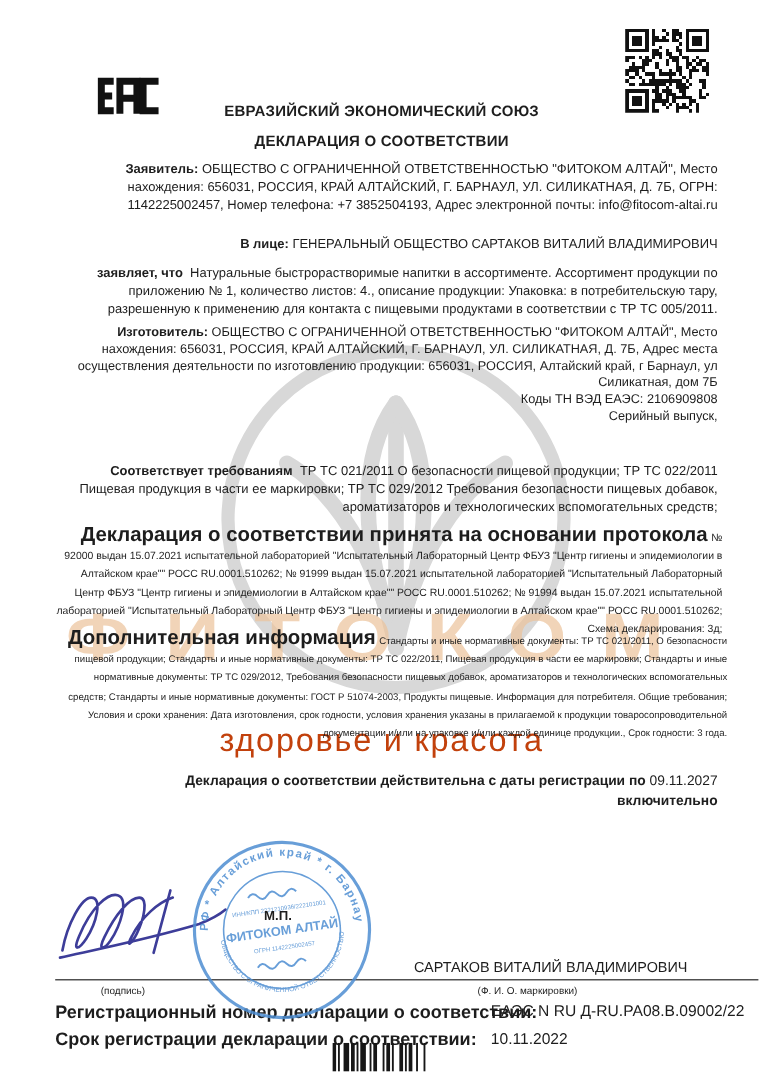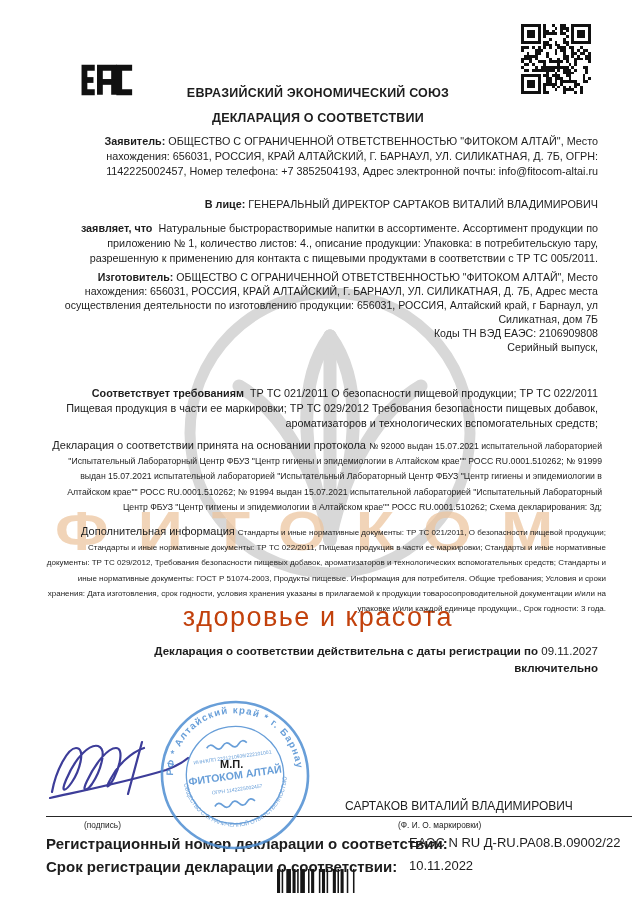--- a/index.html
+++ b/index.html
@@ -3,21 +3,21 @@
 <meta charset="utf-8">
 <style>
   html,body{margin:0;padding:0;background:#fff}
   .page{position:relative;width:636px;height:900px;background:#ffffff;overflow:hidden;
         font-family:"Liberation Sans",sans-serif;color:#1d1d1d}
   .title{position:absolute;left:0;width:636px;text-align:center;font-weight:bold;
          font-size:12.5px;letter-spacing:.2px;z-index:2}
   .para{position:absolute;left:46px;width:552px;font-size:10.8px;line-height:15.2px;z-index:2;text-align:right}
   .para.man{line-height:14px;font-size:10.6px}
   .lbl{font-weight:bold}
-  .bighead{font-size:11px;font-weight:normal}
+  .bighead{font-size:17px;font-weight:bold}
   .tiny{font-size:8.7px;line-height:12.6px}
   .xtiny{font-size:8px;line-height:11.2px}
   .validity{font-size:11.5px;line-height:16.5px;font-weight:bold}
   .validity .date{font-weight:normal}
   .wm-brand{position:absolute;left:55px;top:498px;font-size:56px;font-weight:bold;color:#ecc39b;
             letter-spacing:26px;white-space:nowrap;z-index:0;opacity:.7;
             transform:scaleX(1.12);transform-origin:left center}
   .wm-slogan{position:absolute;left:0;top:602px;width:636px;text-align:center;font-size:27px;
              color:#c2410c;letter-spacing:1.5px;z-index:0}
   svg.emblem{position:absolute;left:175px;top:278px;width:310px;height:310px;z-index:0}
@@ -287,21 +287,21 @@
   <div class="title" style="top:86px">ЕВРАЗИЙСКИЙ ЭКОНОМИЧЕСКИЙ СОЮЗ</div>
   <div class="title" style="top:111px">ДЕКЛАРАЦИЯ О СООТВЕТСТВИИ</div>
 
   <div class="para" style="top:134px">
     <b class="lbl">Заявитель:</b>
     <span>ОБЩЕСТВО С ОГРАНИЧЕННОЙ ОТВЕТСТВЕННОСТЬЮ "ФИТОКОМ АЛТАЙ", Место нахождения: 656031, РОССИЯ, КРАЙ АЛТАЙСКИЙ, Г. БАРНАУЛ, УЛ. СИЛИКАТНАЯ, Д. 7Б, ОГРН: 1142225002457, Номер телефона: +7 3852504193, Адрес электронной почты: info@fitocom-altai.ru</span>
   </div>
 
   <div class="para" style="top:197px">
     <b class="lbl">В лице:</b>
-    <span>ГЕНЕРАЛЬНЫЙ ДИРЕКТОР САРТАКОВ ВИТАЛИЙ ВЛАДИМИРОВИЧ</span>
+    <span>ГЕНЕРАЛЬНЫЙ ОБЩЕСТВО САРТАКОВ ВИТАЛИЙ ВЛАДИМИРОВИЧ</span>
   </div>
 
   <div class="para" style="top:221px">
     <b class="lbl">заявляет, что</b>&nbsp;
     <span>Натуральные быстрорастворимые напитки в ассортименте. Ассортимент продукции по приложению № 1, количество листов: 4., описание продукции: Упаковка: в потребительскую тару, разрешенную к применению для контакта с пищевыми продуктами в соответствии с ТР ТС 005/2011.</span>
   </div>
 
   <div class="para man" style="top:270px">
     <b class="lbl">Изготовитель:</b>
     <span>ОБЩЕСТВО С ОГРАНИЧЕННОЙ ОТВЕТСТВЕННОСТЬЮ "ФИТОКОМ АЛТАЙ", Место нахождения: 656031, РОССИЯ, КРАЙ АЛТАЙСКИЙ, Г. БАРНАУЛ, УЛ. СИЛИКАТНАЯ, Д. 7Б, Адрес места осуществления деятельности по изготовлению продукции: 656031, РОССИЯ, Алтайский край, г Барнаул, ул Силикатная, дом 7Б</span>

